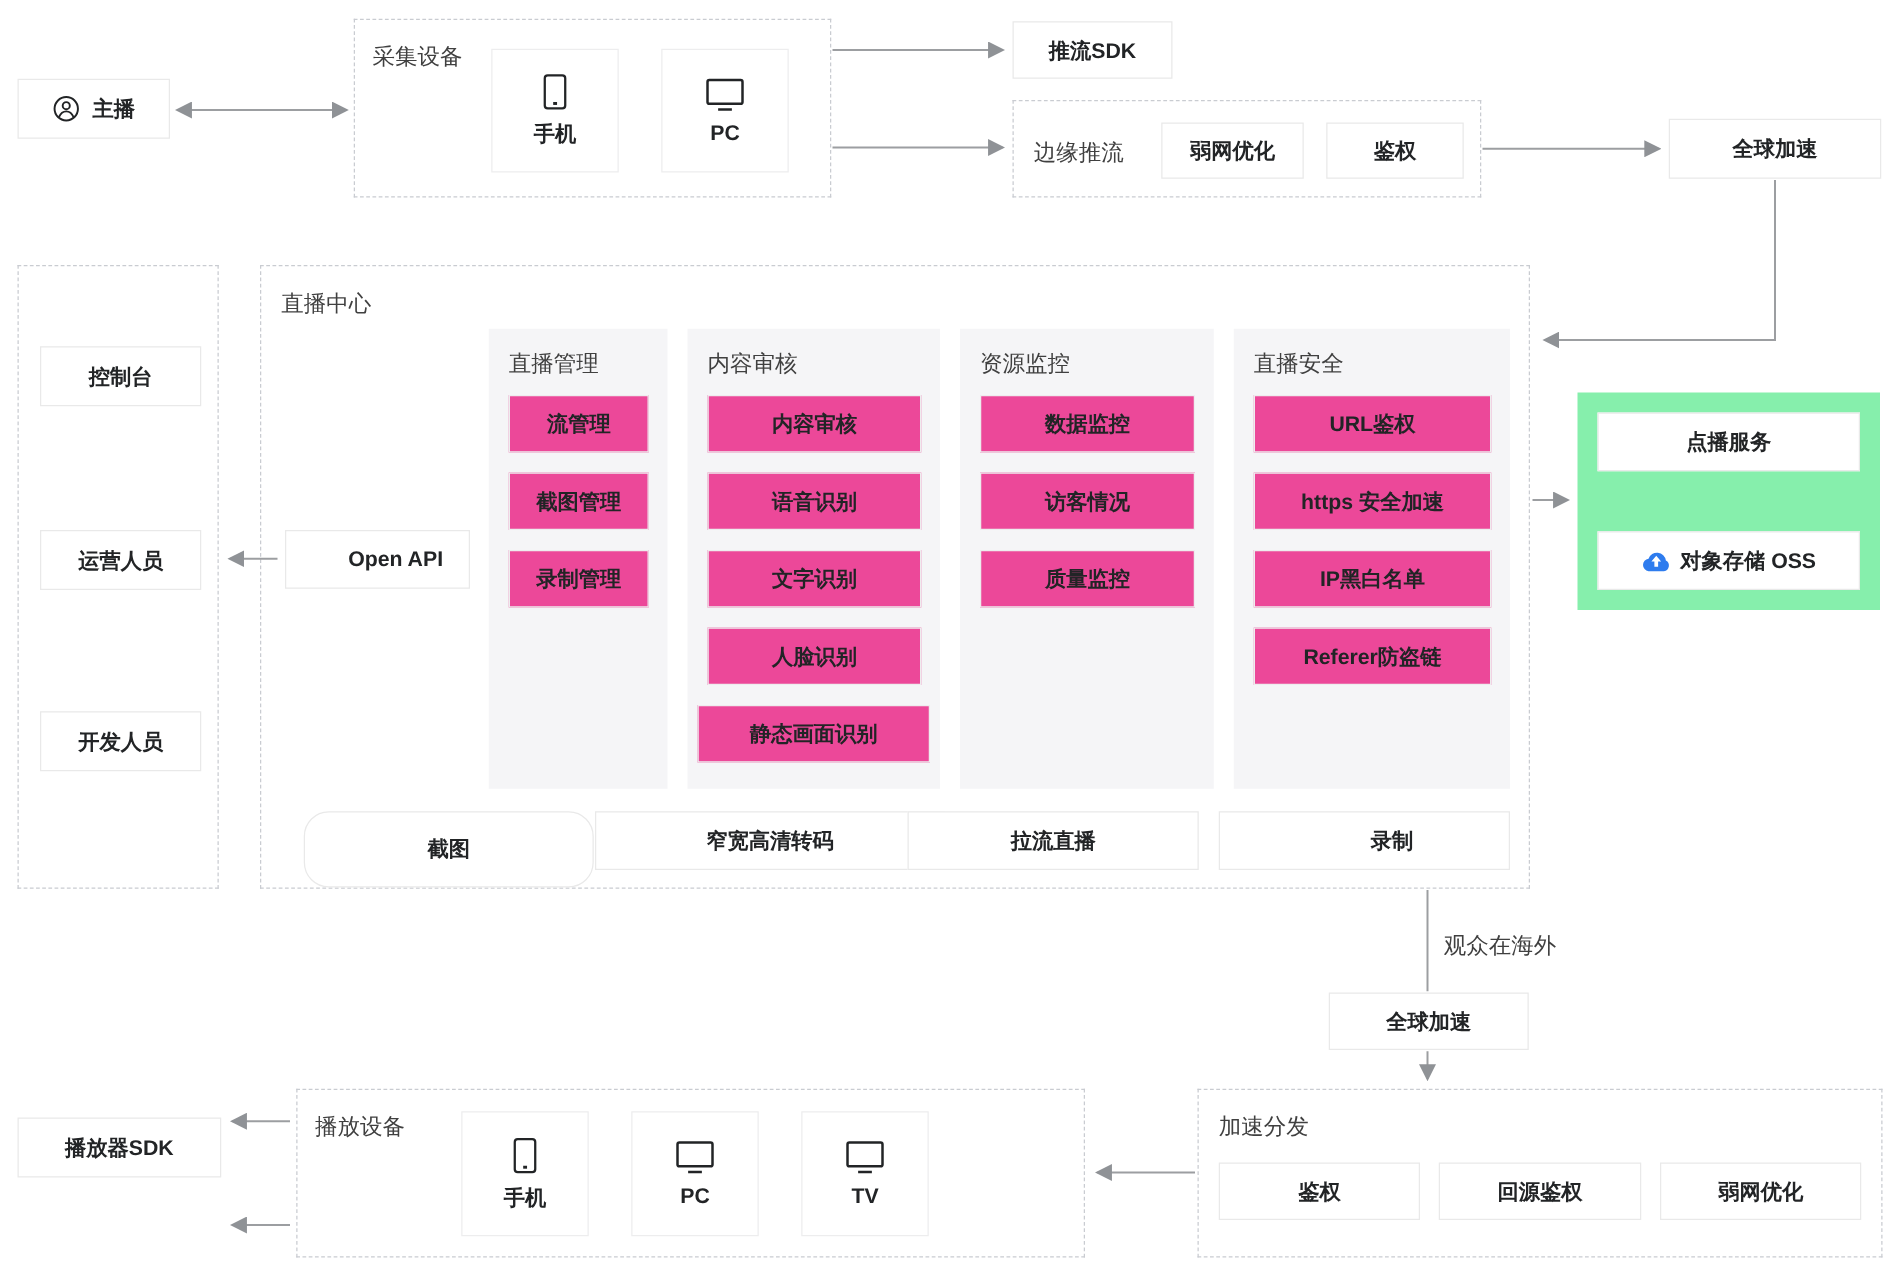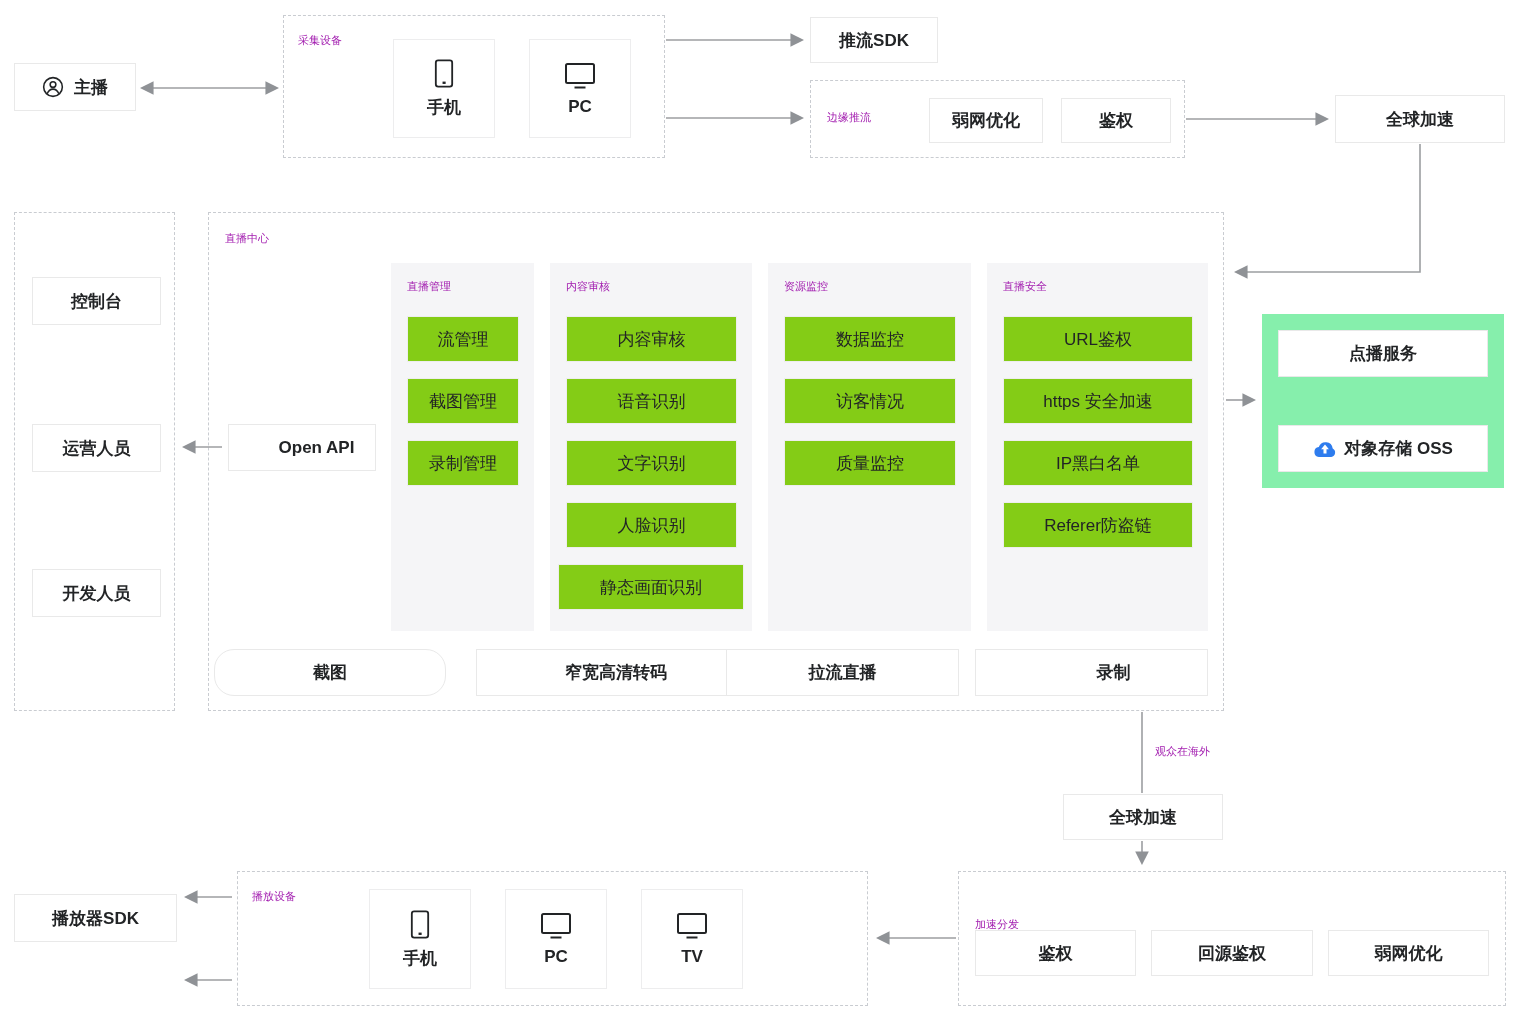--- a/index.html
+++ b/index.html
@@ -2,25 +2,25 @@
 <html><head>
 <meta charset="utf-8">
 <style>
   html,body{margin:0;padding:0;background:#ffffff;}
   .stage{position:relative;width:1520px;height:1020px;background:#ffffff;
          font-family:"Liberation Sans","DejaVu Sans",sans-serif;overflow:hidden;}
   .node{position:absolute;background:#ffffff;border:1px solid #e9e9e9;
         display:flex;align-items:center;justify-content:center;gap:10px;
         font-size:17px;font-weight:600;color:#222426;box-sizing:border-box;white-space:nowrap;}
   .dashed{position:absolute;border:1px dashed #c9ccd1;box-sizing:border-box;background:#ffffff;}
-  .glabel{position:absolute;color:#a21caf;font-size:11px;font-weight:400;white-space:nowrap;}
+  .glabel{position:absolute;color:#404040;font-size:18px;font-weight:400;white-space:nowrap;}
   .col{position:absolute;background:#f5f5f7;box-sizing:border-box;}
-  .col .item{position:absolute;left:16px;right:15px;height:46px;background:#84cc16;
+  .col .item{position:absolute;left:16px;right:15px;height:46px;background:#ec4899;
              border:1px solid #ededee;display:flex;align-items:center;justify-content:center;
-             font-size:17px;font-weight:400;color:#222426;box-sizing:border-box;white-space:nowrap;}
+             font-size:17px;font-weight:700;color:#222426;box-sizing:border-box;white-space:nowrap;}
   .panel{position:absolute;background:#86efac;box-sizing:border-box;}
   .device{position:absolute;width:102px;height:100px;background:#fff;border:1px solid #ededee;
           display:flex;flex-direction:column;align-items:center;justify-content:center;gap:7px;
           font-size:17px;font-weight:600;color:#222426;box-sizing:border-box;}
   svg.overlay{position:absolute;left:0;top:0;pointer-events:none;}
   .ic{display:inline-flex;align-items:center;justify-content:center;}
 </style>
 </head>
 <body>
 
@@ -150,21 +150,21 @@
           <span>URL鉴权</span>
         </div>
       <div class="item" style="top:177px;">
           <span>IP黑白名单</span>
         </div>
       <div class="item" style="top:239px;">
           <span>Referer防盗链</span>
         </div>
     </div>
 
-    <div class="node" style="left:5px;top:436px;width:232px;height:47px;border-radius:20px;">
+    <div class="node" style="left:34px;top:436px;width:232px;height:61px;border-radius:20px;">
       <span>截图</span>
     </div>
     <div class="node" style="left:267px;top:436px;width:280px;height:47px;">
       <span>窄宽高清转码</span>
     </div>
     <div class="node" style="left:517px;top:436px;width:233px;height:47px;">
       <span>拉流直播</span>
     </div>
     <div class="node" style="left:766px;top:436px;width:233px;height:47px;padding-left:44px;">
       <span>录制</span>
@@ -186,21 +186,21 @@
     </div>
   </div>
 
   <span class="glabel" style="left:1155px;top:744px;">观众在海外</span>
 
   <div class="node" style="left:1063px;top:794px;width:160px;height:46px;">
     <span>全球加速</span>
   </div>
 
   <div class="dashed" style="left:958px;top:871px;width:548px;height:135px;">
-    <span class="glabel" style="left:16px;top:17px;margin-top:28px;">加速分发</span>
+    <span class="glabel" style="left:16px;top:17px;">加速分发</span>
     <div class="node" style="left:16px;top:58px;width:161px;height:46px;">
       <span>鉴权</span>
     </div>
     <div class="node" style="left:192px;top:58px;width:162px;height:46px;">
       <span>回源鉴权</span>
     </div>
     <div class="node" style="left:369px;top:58px;width:161px;height:46px;">
       <span>弱网优化</span>
     </div>
   </div>

